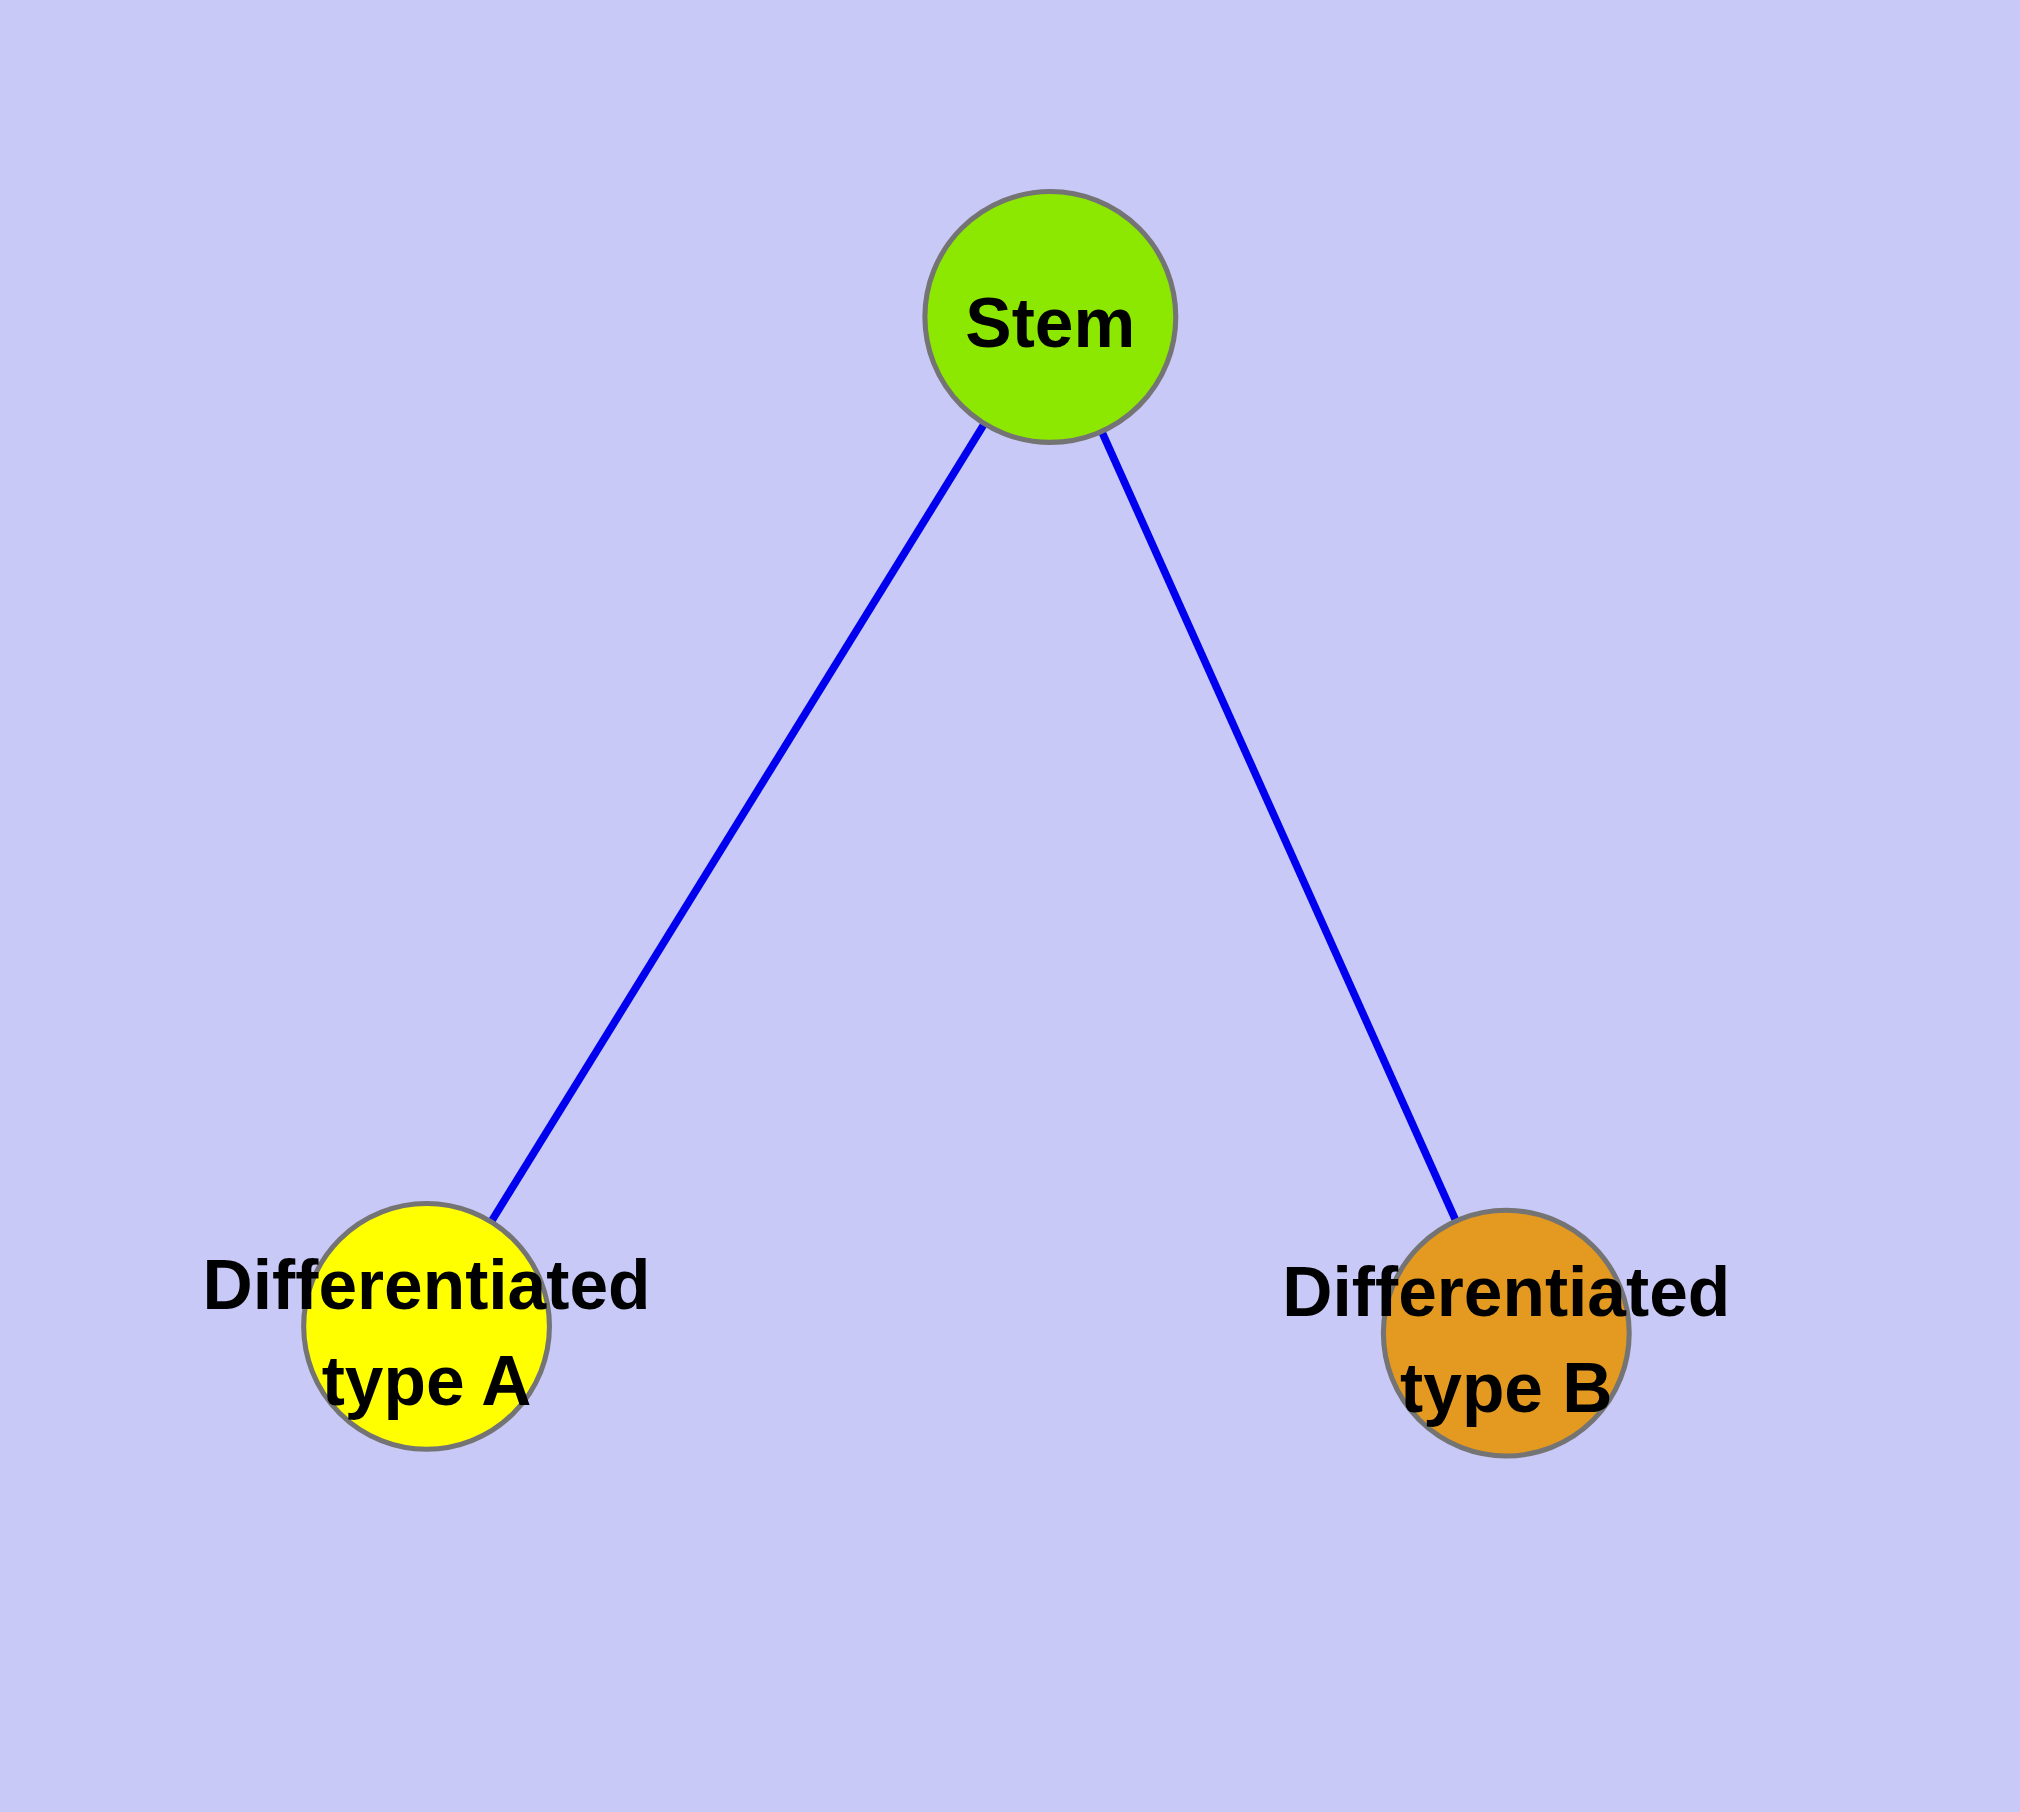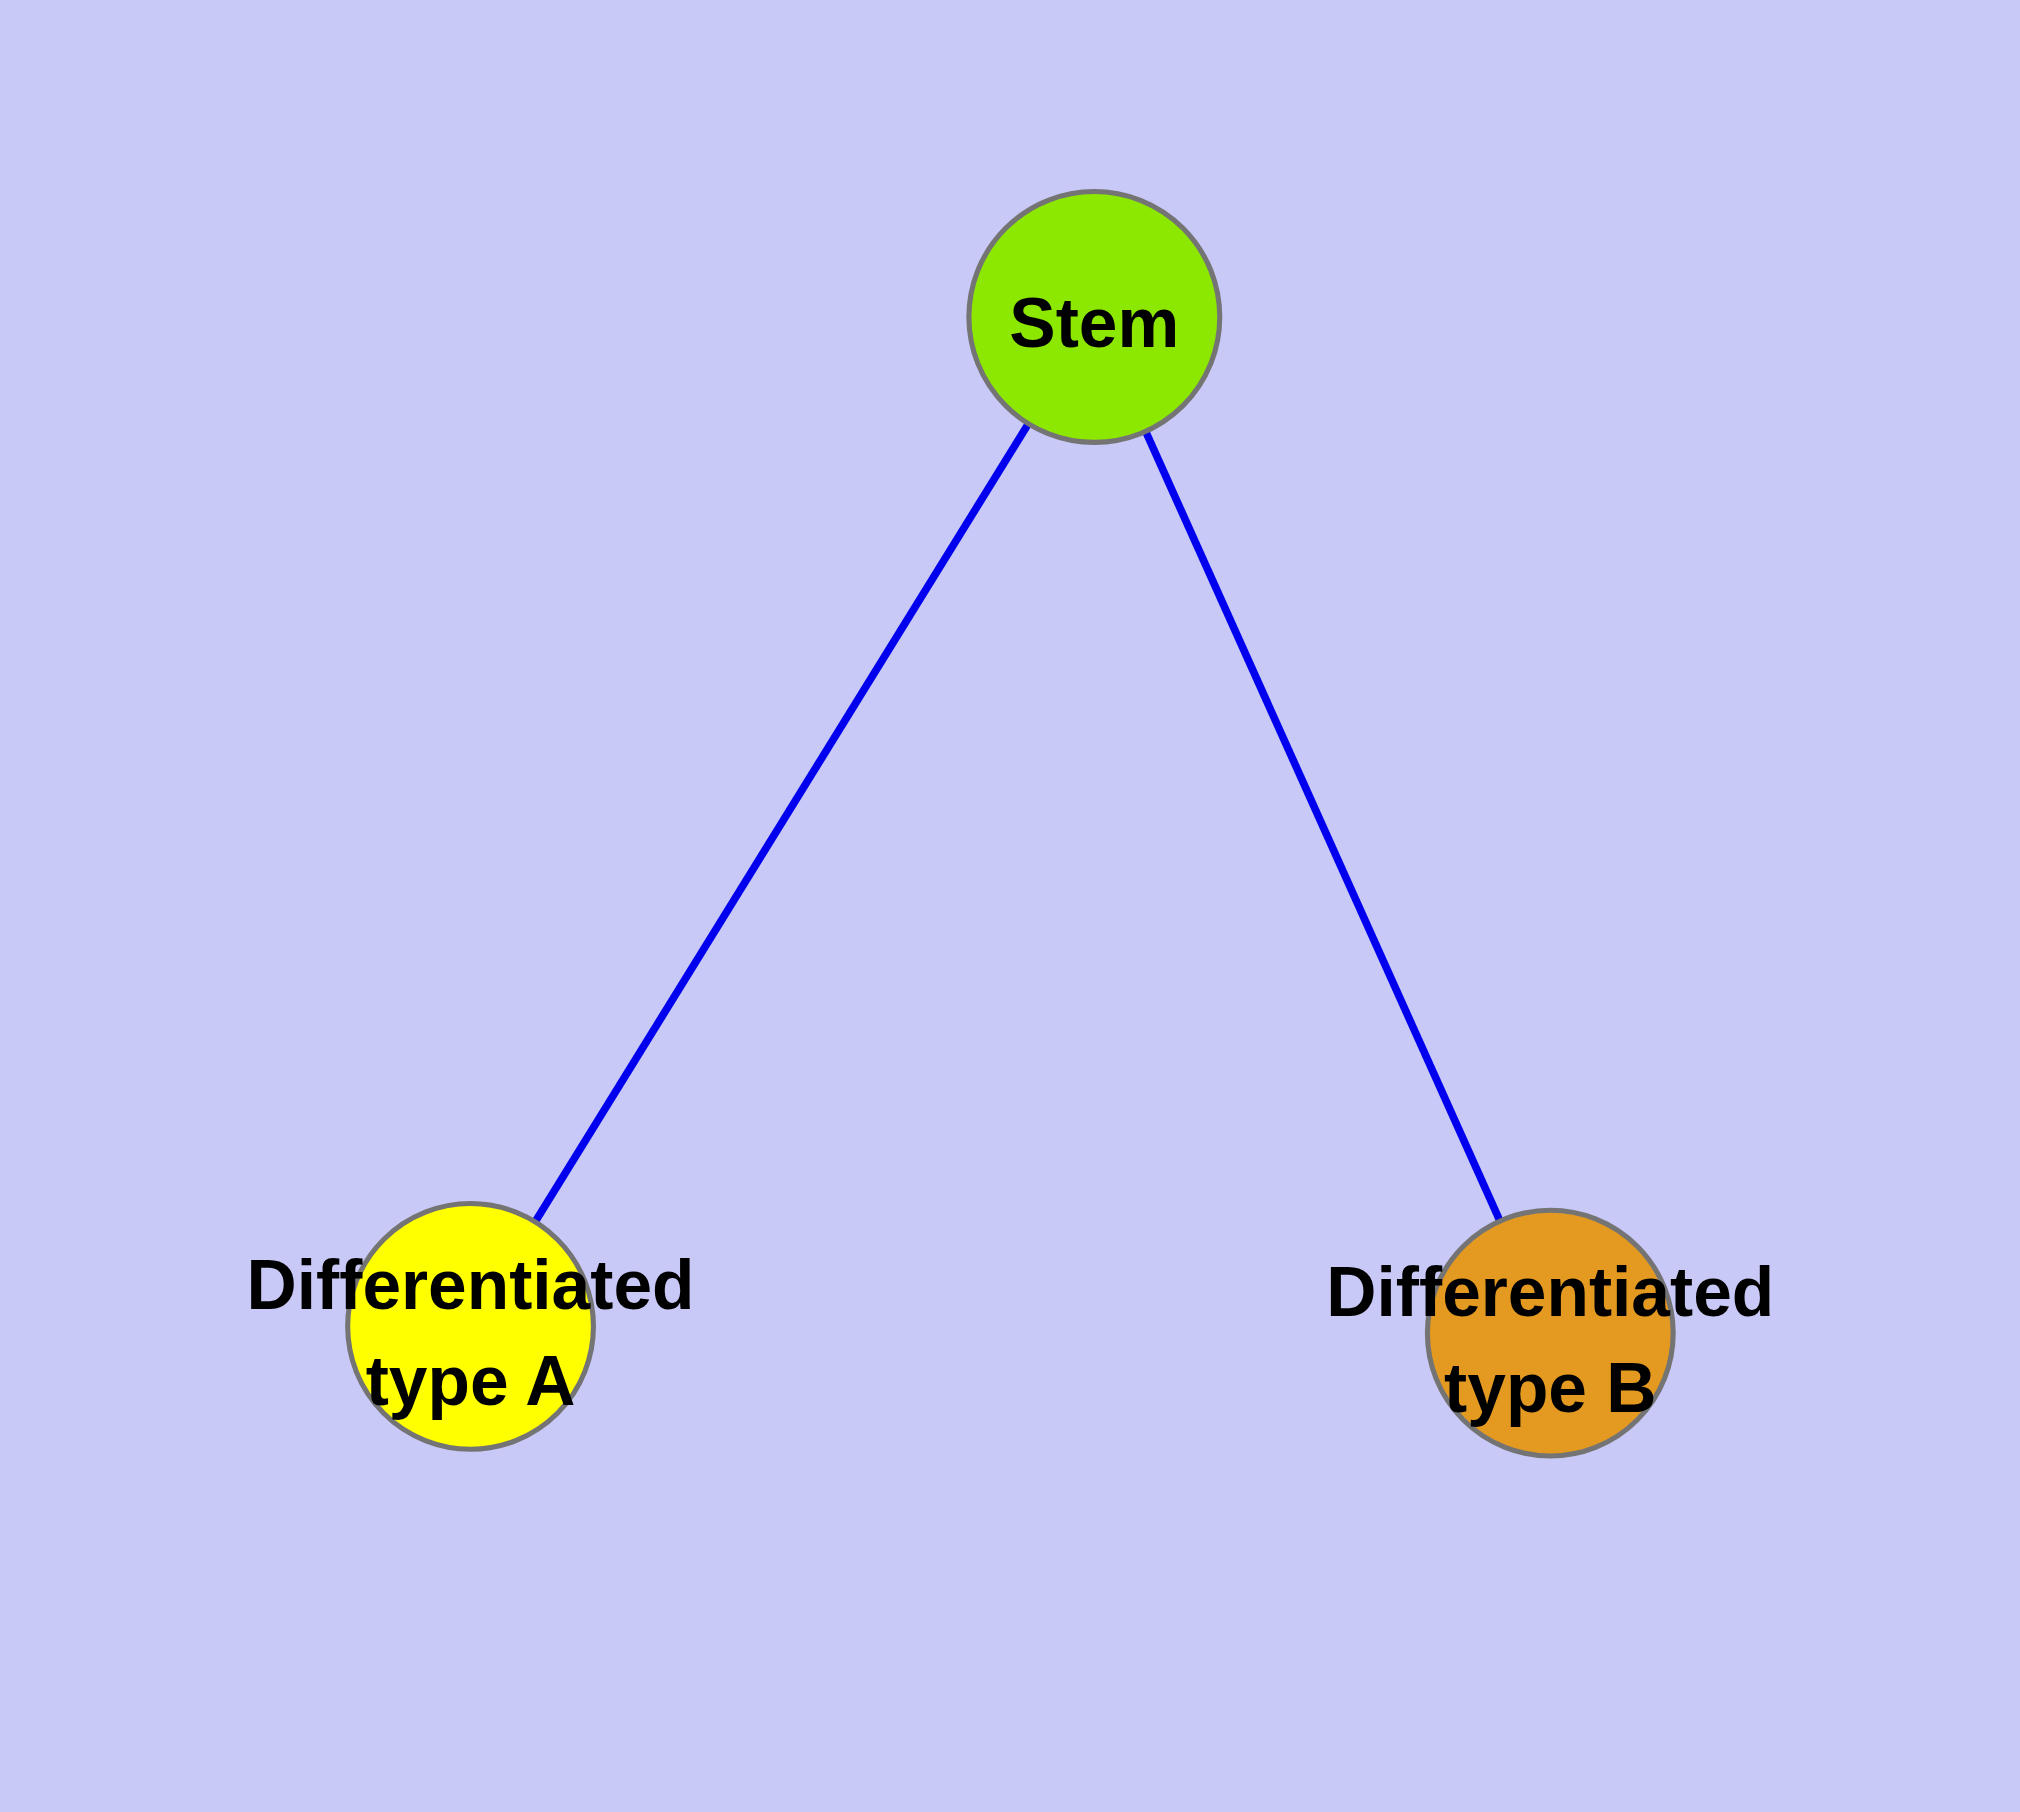--- a/index.html
+++ b/index.html
@@ -4,21 +4,20 @@
 <style>
   html, body {
     margin: 0;
     padding: 0;
     background: #C9C9F7;
   }
   .canvas-wrap {
     width: 1778px;
     height: 1812px;
     overflow: hidden;
-    margin-left: 44px;
   }
   svg {
     display: block;
   }
   .edge {
     stroke-width: 9;
     fill: none;
   }
   .node-circle {
     stroke-width: 6;

